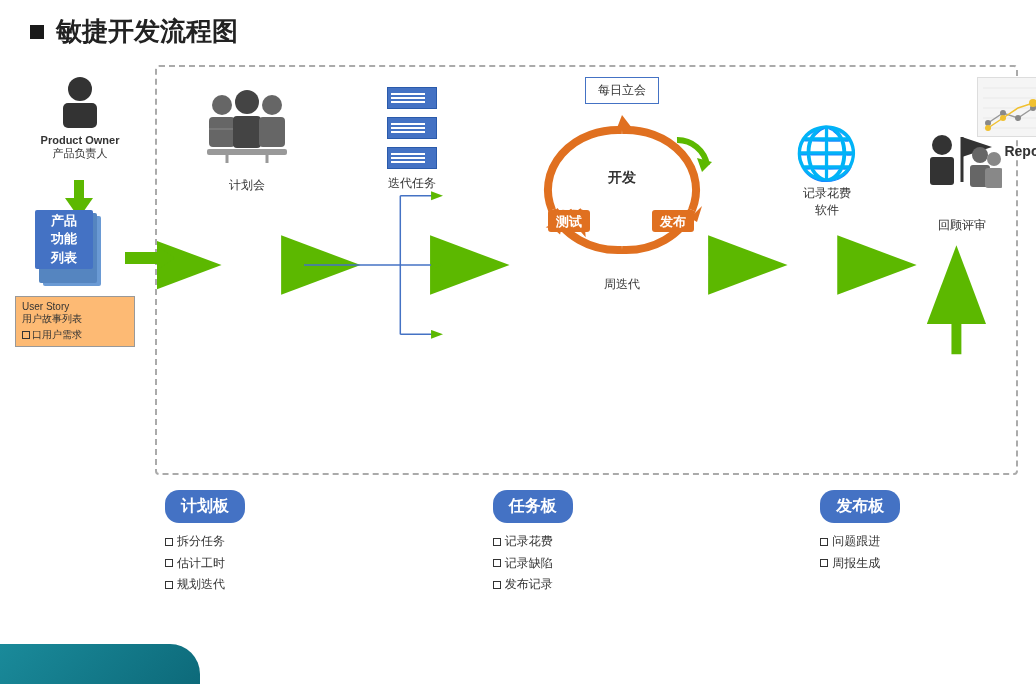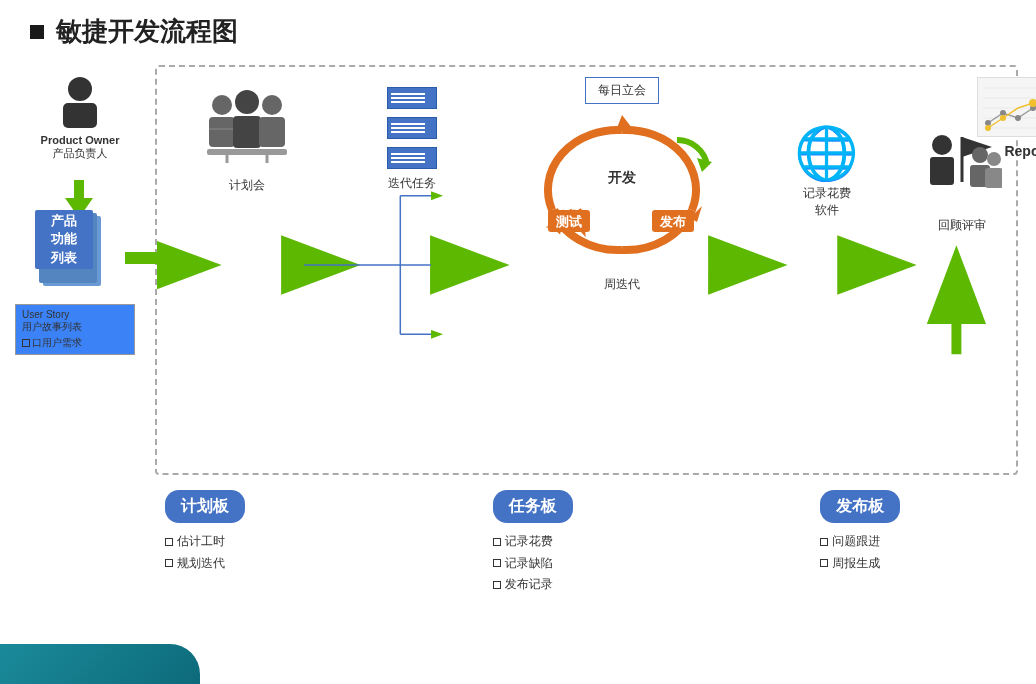--- a/index.html
+++ b/index.html
@@ -84,24 +84,24 @@
     .arrow-down-stem {
       width: 10px;
       height: 18px;
       background: #5cb800;
       margin: 0 auto;
     }
 
     
     .userstory-box {
       border: 1px solid #999;
-      background: #3b82f6;
+      background: #fdba74;
       padding: 4px 6px;
       font-size: 10px;
-      margin-top: 14px;
+      margin-top: 6px;
       width: 120px;
     }
     .userstory-title-en { font-size: 10px; color: #333; }
     .userstory-title-cn { font-size: 10px; color: #333; }
     .userstory-req {
       font-size: 10px;
       color: #333;
       margin-top: 2px;
       display: flex;
       align-items: center;
@@ -476,20 +476,24 @@
   <div class="tri-right"></div>
 </div>
 
 <div class="boards-area" style="bottom:15px;top:490px;">
 
   <div class="board-block">
     <div class="board-title">计划板</div>
     <div class="board-items">
       <div class="board-item">
         <span class="checkbox-icon"></span>
+        <span>拆分任务</span>
+      </div>
+      <div class="board-item">
+        <span class="checkbox-icon"></span>
         <span>估计工时</span>
       </div>
       <div class="board-item">
         <span class="checkbox-icon"></span>
         <span>规划迭代</span>
       </div>
     </div>
   </div>
 
   <div class="board-block" style="margin-left:120px;">

